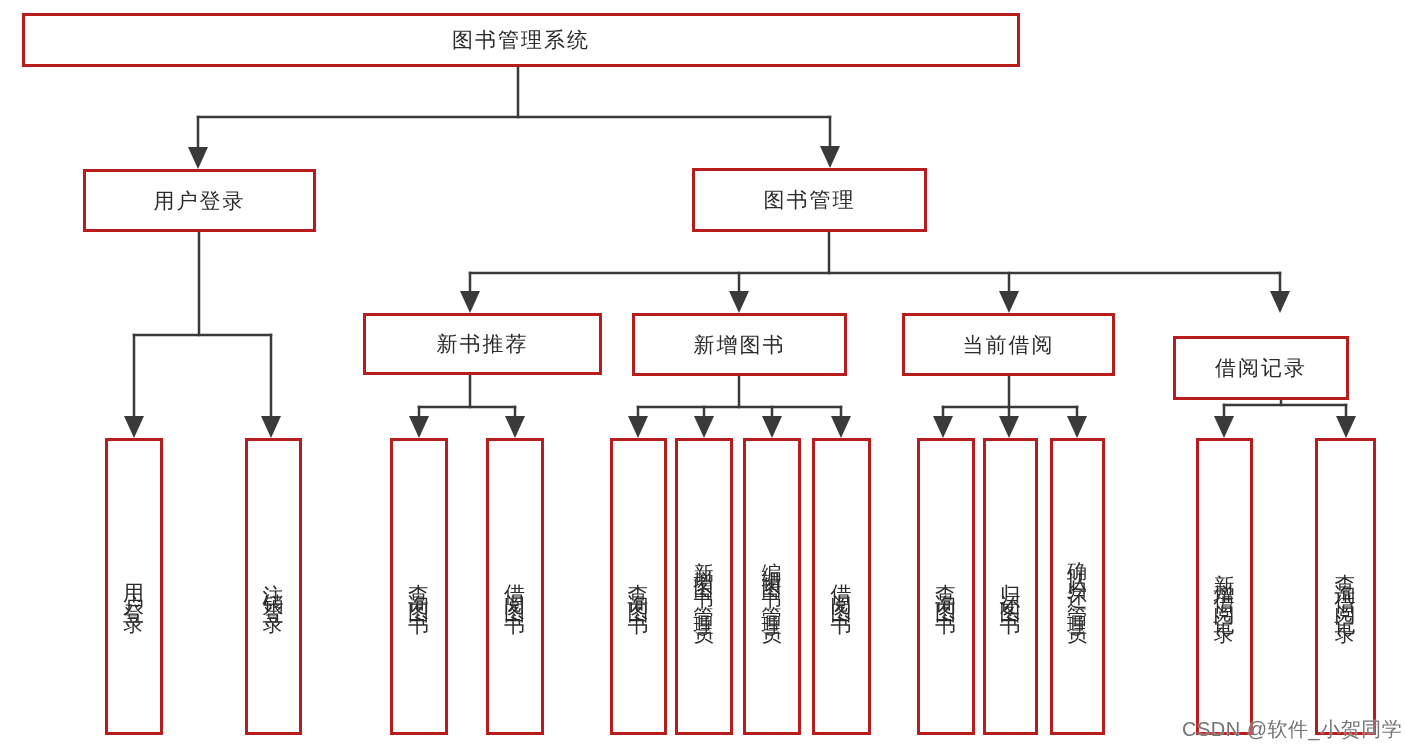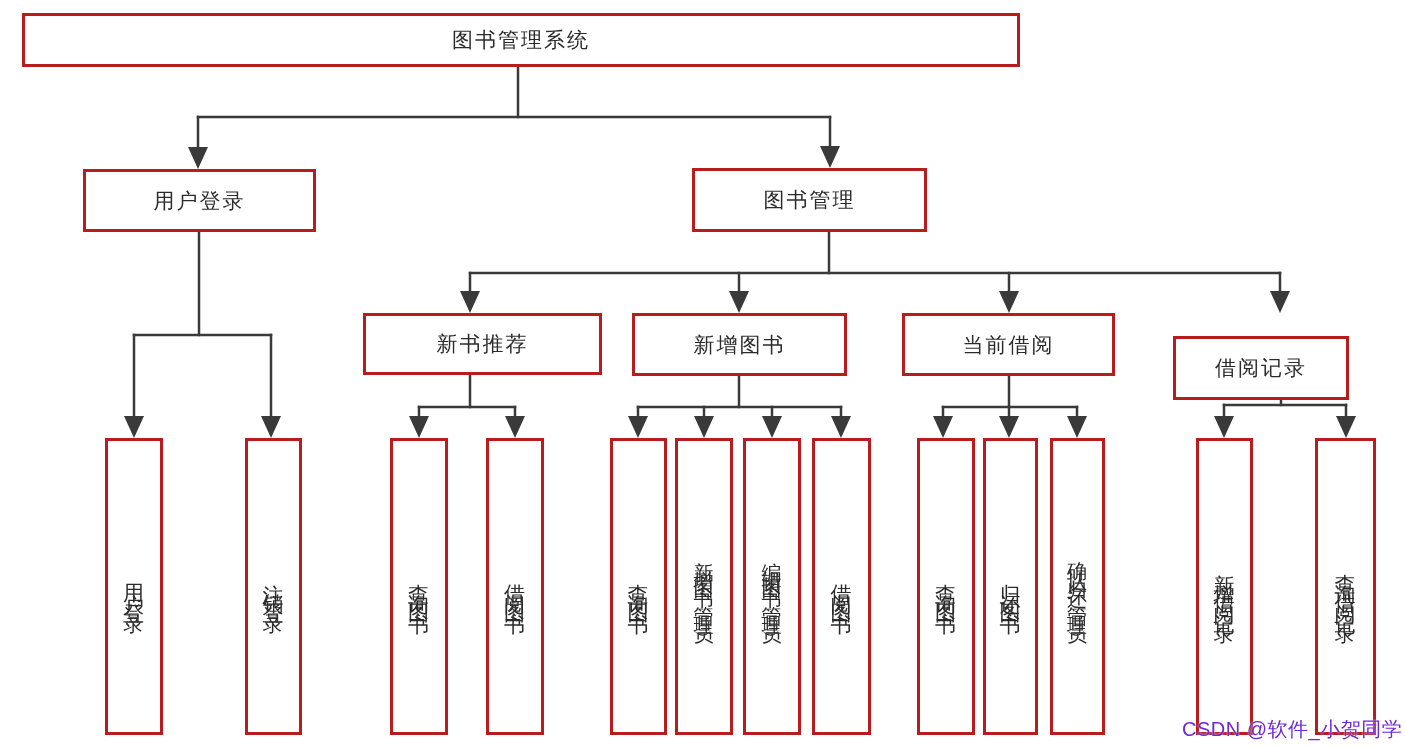--- a/index.html
+++ b/index.html
@@ -26,21 +26,21 @@
     font-size:21px;
     letter-spacing:10px;
     line-height:1.1;
     white-space:nowrap;
   }
   .leaf.long .v-label{letter-spacing:9px;font-size:20px;}
   #watermark{
     position:absolute;
     left:1182px;top:716px;
     font-size:20px;
-    color:#6d28d9;
+    color:#737373;
     letter-spacing:0.5px;
     white-space:nowrap;
     text-shadow:0 0 2px #ffffff;
   }
 </style>
 </head>
 <body>
 
 <div id="canvas">
 

